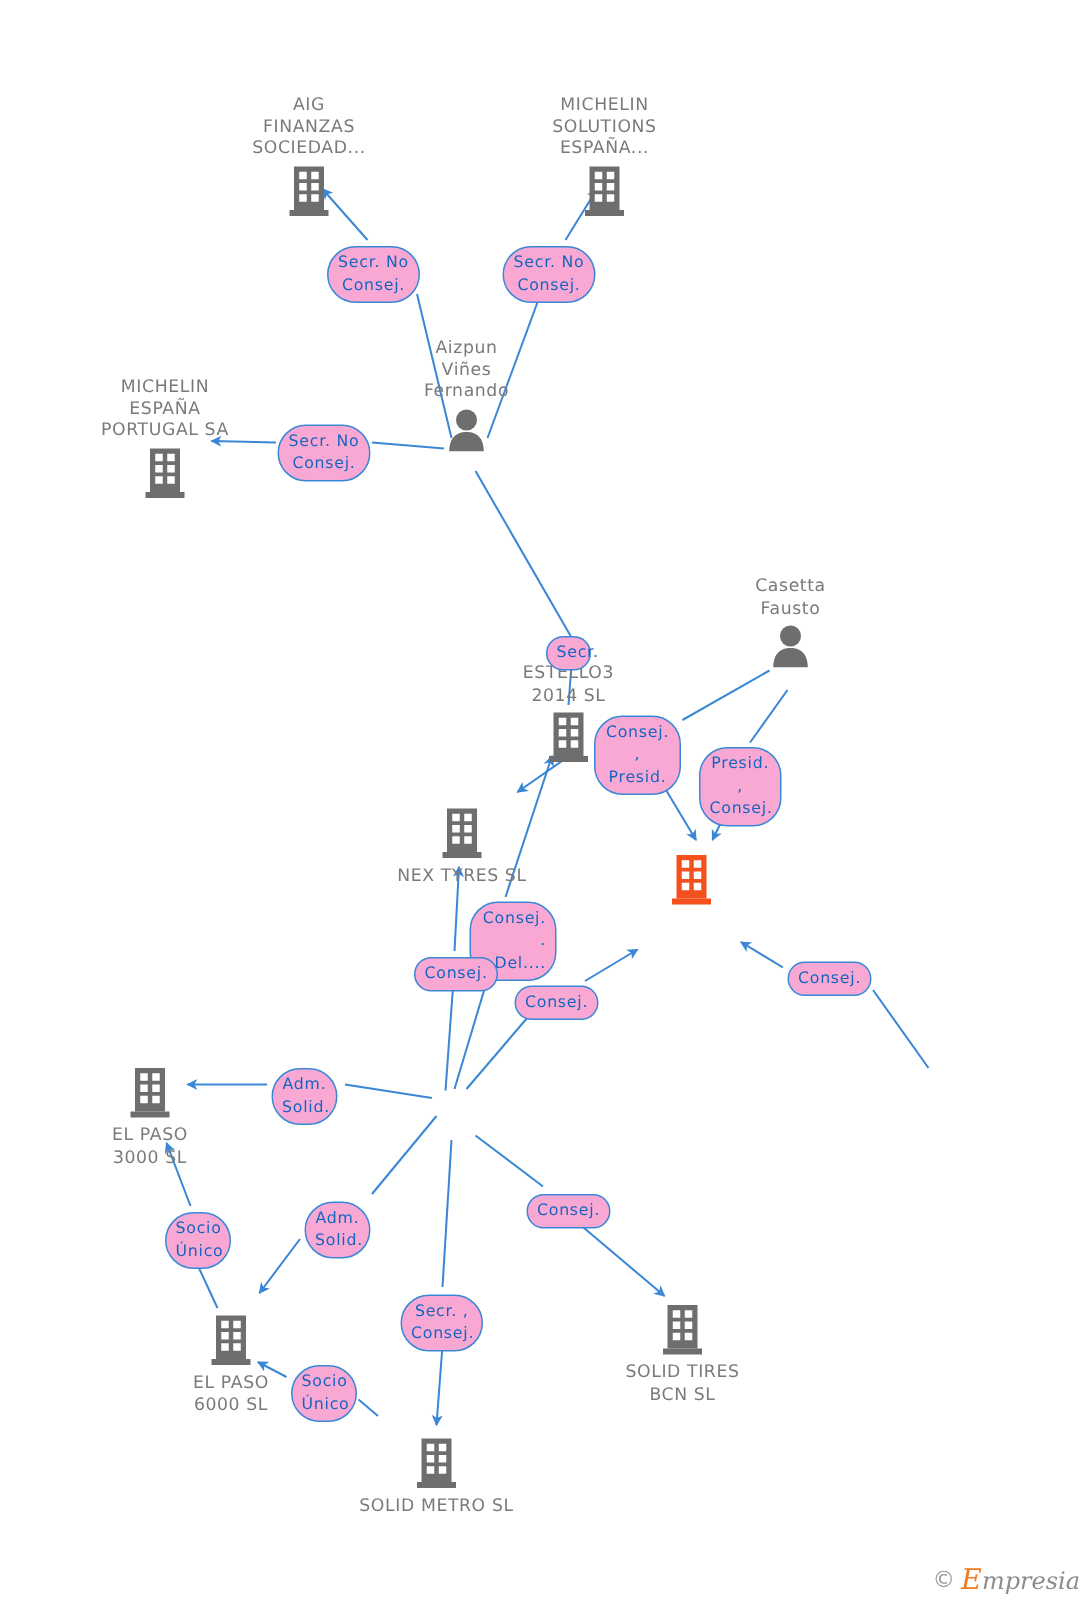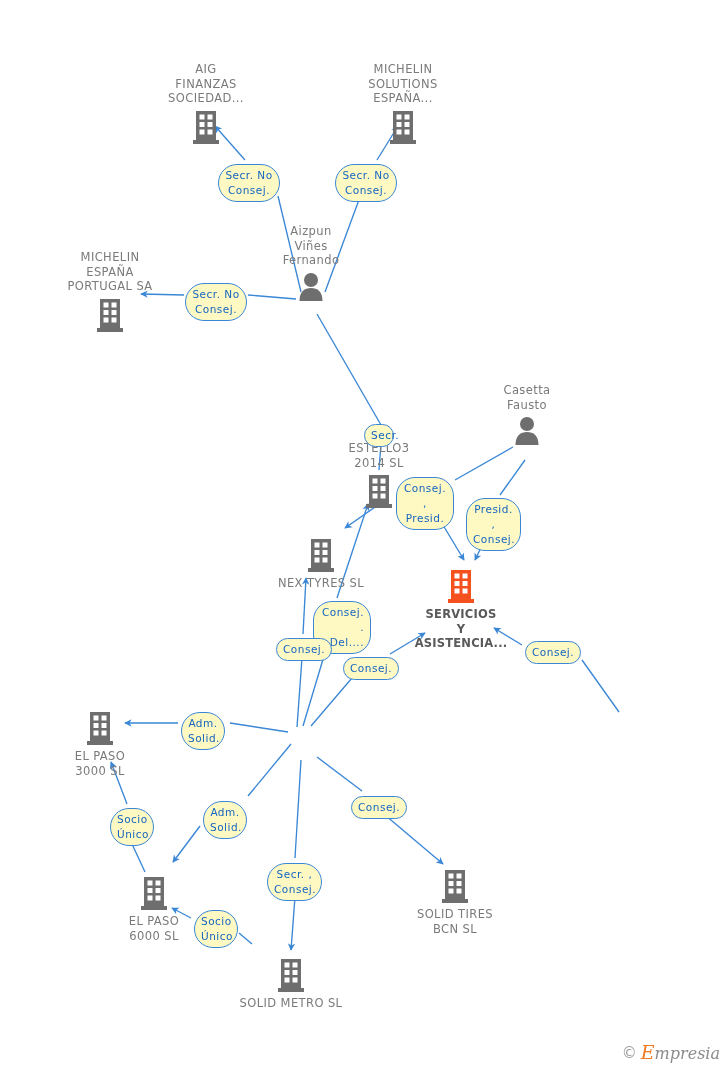--- a/index.html
+++ b/index.html
@@ -18,21 +18,21 @@
     margin-top:3px;text-align:center;color:#7a7a7a;font-size:11.5px;line-height:14.5px;
     letter-spacing:.4px;white-space:pre-line;
   }
   .node.center .nlabel{color:#595959;font-weight:bold;font-size:11.5px;letter-spacing:.2px;}
   .node.labeltop{flex-direction:column-reverse;}
   .node.labeltop .nlabel{margin-top:0;margin-bottom:3px;}
 
   
   .chip{
     position:absolute;box-sizing:border-box;
-    background:#fef9c3;border:1.4px solid #3a87d6;border-radius:19px;
+    background:#f9a8d4;border:1.4px solid #3a87d6;border-radius:19px;
     color:#1565c0;font-size:10.5px;line-height:15px;letter-spacing:.5px;
     text-align:center;padding:3px 6px;white-space:pre-line;
     box-shadow:0 0 0 0 rgba(0,0,0,0);
   }
 
   
   #watermark{position:absolute;right:8px;bottom:8px;display:flex;align-items:center;gap:4px;}
   #watermark .cmark{color:#9a9a9a;font-size:15px;line-height:15px;}
   #watermark .wtext{font-family:"DejaVu Serif","Liberation Serif",serif;
     font-style:italic;font-size:16px;color:#8c8c8c;line-height:16px;}
@@ -228,26 +228,23 @@
           <g fill="#ffffff">
         <rect x="8.5" y="5.5" width="5" height="5"></rect>
             <rect x="16.5" y="5.5" width="5" height="5"></rect>
         <rect x="8.5" y="13" width="5" height="5"></rect>
             <rect x="16.5" y="13" width="5" height="5"></rect>
         <rect x="8.5" y="20.5" width="5" height="5"></rect>
             <rect x="16.5" y="20.5" width="5" height="5"></rect>
       </g>
         </svg>
     </span>
-    <span class="nlabel">SERVICIOS
-Y
-ASISTENCIA...</span>
-  </div>
-
-  <div class="node" style="left:321px;top:537px;justify-content:space-between;">
+  </div>
+
+  <div class="node" style="left:308px;top:537px;justify-content:space-between;">
     <span class="glyph">
       <svg width="30" height="36" viewBox="0 0 30 36">
           <g fill="#6e6e6e">
         <rect x="5" y="2" width="20" height="29"></rect>
             <rect x="2" y="31" width="26" height="4"></rect>
       </g>
           <g fill="#ffffff">
         <rect x="8.5" y="5.5" width="5" height="5"></rect>
             <rect x="16.5" y="5.5" width="5" height="5"></rect>
         <rect x="8.5" y="13" width="5" height="5"></rect>

